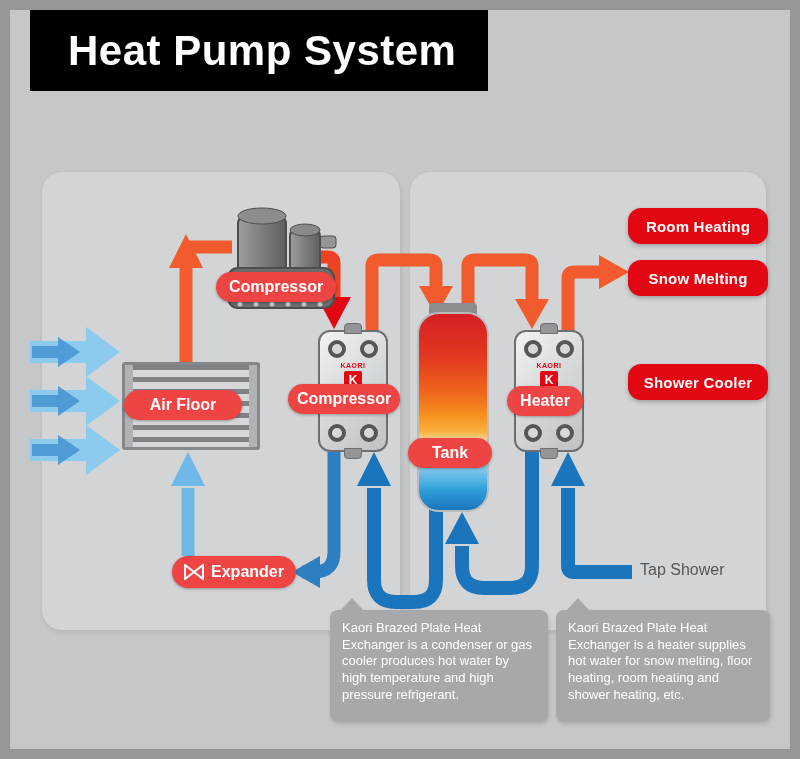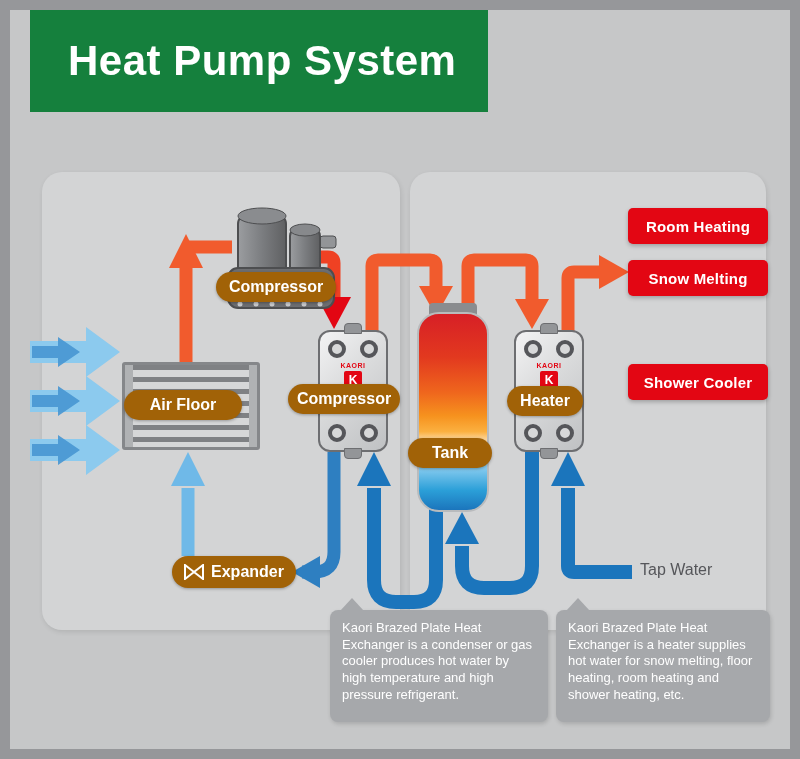--- a/index.html
+++ b/index.html
@@ -2,32 +2,32 @@
 <html><head>
 <meta charset="utf-8">
 <style>
   html,body{margin:0;padding:0;background:#e9e9e9;}
   .frame{
     position:relative;width:800px;height:759px;background:#96979a;
     font-family:"Liberation Sans",sans-serif;overflow:hidden;
   }
   .inner-bg{position:absolute;left:10px;top:10px;right:10px;bottom:10px;background:#c6c7c8;}
   .banner{
-    position:absolute;left:30px;top:10px;width:458px;height:102px;background:#15803d;
+    position:absolute;left:30px;top:10px;width:458px;height:81px;background:#000000;
     display:flex;align-items:center;padding-left:38px;box-sizing:border-box;
   }
   .banner h1{margin:0;color:#fff;font-size:42px;font-weight:bold;letter-spacing:0.5px;}
   .panel{position:absolute;top:172px;height:458px;background:#d3d4d5;border-radius:20px;box-shadow:1px 2px 5px rgba(0,0,0,0.10);}
   .panel.left{left:42px;width:358px;}
   .panel.right{left:410px;width:356px;}
   svg.pipes{position:absolute;left:0;top:0;}
 
   
   .pill{
-    position:absolute;height:30px;background:#a16207;color:#fff;border-radius:16px;
+    position:absolute;height:30px;background:#ef4444;color:#fff;border-radius:16px;
     display:flex;align-items:center;justify-content:center;font-weight:bold;font-size:16px;
     box-shadow:0 1px 3px rgba(0,0,0,0.3);z-index:6;gap:7px;
   }
 
   
   .air-cooler{
     position:absolute;left:122px;top:362px;width:138px;height:88px;box-sizing:border-box;
     background:repeating-linear-gradient(180deg,#7f8184 0px,#7f8184 5px,#d6d7d8 5px,#d6d7d8 12px);
     border:3px solid #85878a;border-radius:3px;
     box-shadow:inset 8px 0 0 #b0b2b4, inset -8px 0 0 #b0b2b4;z-index:4;
@@ -54,21 +54,21 @@
   .tank{
     position:absolute;left:417px;top:312px;width:72px;height:200px;border-radius:22px;z-index:4;
     border:2px solid #b9bbbd;box-sizing:border-box;
     background:linear-gradient(180deg,#d71f26 0%,#e2391f 22%,#ef661d 40%,#f6921e 52%,#fbb040 60%,#fde8c8 66%,#bfe4f6 72%,#7ac5ec 80%,#2b9fd8 90%,#1b75bc 100%);
   }
 
   
   .out-btn{
     position:absolute;left:628px;width:140px;height:36px;background:#e30613;color:#fff;
     display:flex;align-items:center;justify-content:center;font-weight:bold;font-size:15px;
-    border-radius:5px;box-shadow:0 2px 4px rgba(0,0,0,0.25);letter-spacing:0.2px;z-index:6;
+    border-radius:13px;box-shadow:0 2px 4px rgba(0,0,0,0.25);letter-spacing:0.2px;z-index:6;
   }
 
   
   .callout{
     position:absolute;top:610px;background:#a6a8ab;border-radius:8px;color:#fff;
     font-size:13px;line-height:1.28;padding:10px 12px;box-sizing:border-box;z-index:7;
     box-shadow:1px 2px 4px rgba(0,0,0,0.15);
   }
   .callout::before{
     content:"";position:absolute;top:-12px;left:10px;width:0;height:0;
@@ -219,17 +219,17 @@
       <polygon points="1,1 10,8 1,15" fill="none" stroke="#fff" stroke-width="2"></polygon>
       <polygon points="19,1 10,8 19,15" fill="none" stroke="#fff" stroke-width="2"></polygon>
     </svg>
     <span>Expander</span>
   </div>
 
   <div class="out-btn" style="top:208px;">Room Heating</div>
   <div class="out-btn" style="top:260px;">Snow Melting</div>
   <div class="out-btn" style="top:364px;">Shower Cooler</div>
 
-  <div class="tap-water">Tap Water</div>
+  <div class="tap-water">Tap Shower</div>
 
   <div class="callout c2">Kaori Brazed Plate Heat Exchanger is a heater supplies hot water for snow melting, floor heating, room heating and shower heating, etc.</div>
   <div class="callout c1">Kaori Brazed Plate Heat Exchanger is a condenser or gas cooler produces hot water by high temperature and high pressure refrigerant.</div>
 </div>
 
 </body></html>

